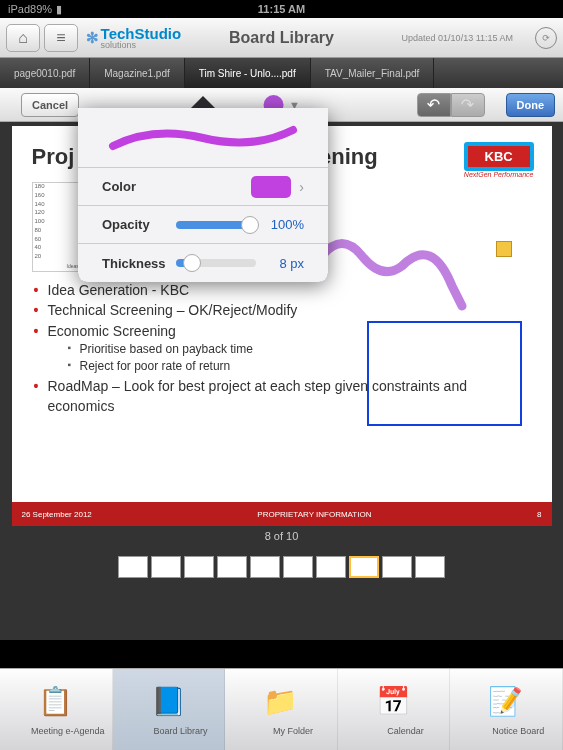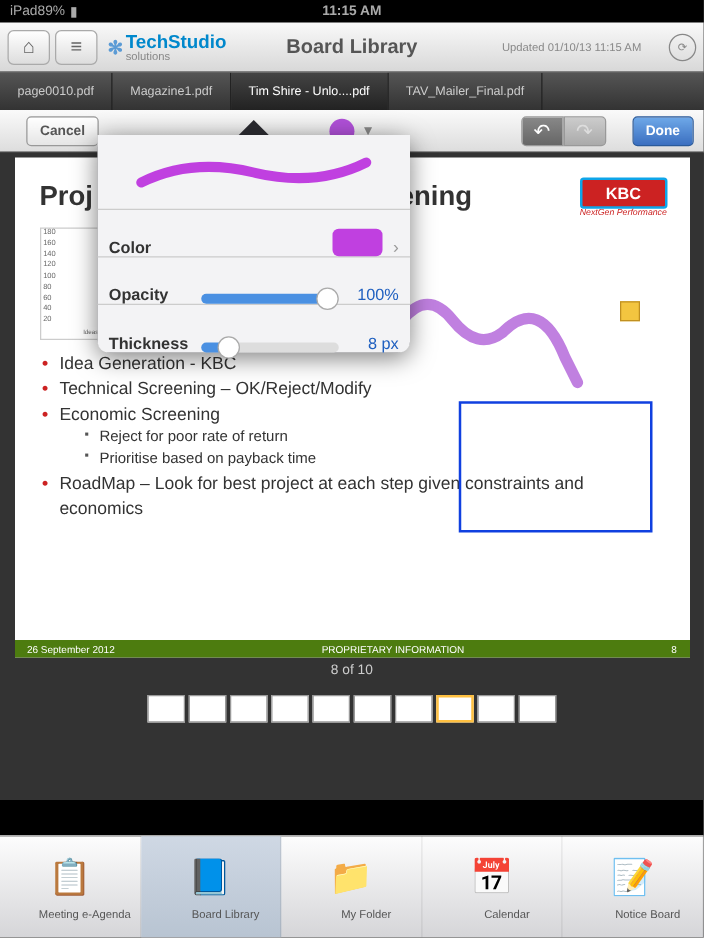--- a/index.html
+++ b/index.html
@@ -29,45 +29,45 @@
 .undo-group { display: flex; margin-left: auto; margin-right: 8px; }
 .undo-btn { width: 34px; height: 24px; border: 1px solid #999; background: linear-gradient(#888,#666); color: #fff; display: flex; align-items: center; justify-content: center; }
 .undo-btn:first-child { border-radius: 4px 0 0 4px; }
 .undo-btn:last-child { border-radius: 0 4px 4px 0; background: linear-gradient(#ccc,#aaa); color: #ddd; }
 .done-btn { background: linear-gradient(#6ea8e8,#3b6fc0); color: #fff; border-color: #2a5a9a; }
 
 .doc-area { position: relative; height: 518px; background: #333; display: flex; flex-direction: column; align-items: center; }
 .slide { width: 540px; height: 400px; background: #fff; margin-top: 4px; position: relative; padding: 18px 20px; }
 .slide h1 { font-size: 22px; color: #333; margin-bottom: 12px; }
 .kbc-logo { position: absolute; top: 16px; right: 18px; text-align: center; }
-.kbc-box { background: #c22; color: #fff; font-weight: bold; padding: 3px 8px; border-radius: 3px; font-size: 13px; border: 2px solid #0ea5e9; }
+.kbc-box { background: #c22; color: #fff; font-weight: bold; padding: 3px 8px; border-radius: 3px; font-size: 13px; border: 4px solid #0ea5e9; }
 .kbc-tag { font-size: 7px; color: #c22; font-style: italic; }
 .chart-ph { width: 230px; height: 90px; border: 1px solid #ccc; position: relative; margin-bottom: 8px; }
 .chart-y { position: absolute; left: 2px; top: 0; bottom: 12px; display: flex; flex-direction: column; justify-content: space-between; font-size: 6px; color: #666; }
 .chart-x { position: absolute; bottom: 2px; left: 20px; right: 2px; display: flex; justify-content: space-around; font-size: 5px; color: #666; }
 .bullets { font-size: 14px; color: #333; line-height: 1.45; }
 .bullets li { list-style: none; padding-left: 16px; position: relative; }
 .bullets > li::before { content: '•'; color: #c22; position: absolute; left: 2px; font-weight: bold; }
 .sub li::before { content: '▪'; color: #555; position: absolute; left: 2px; font-size: 10px; }
 .sub li { font-size: 12px; padding-left: 14px; margin-left: 18px; }
-.slide-footer { position: absolute; bottom: 0; left: 0; right: 0; height: 14px; background: #4d7c0f; color: #fff; font-size: 8px; display: flex; align-items: center; justify-content: space-between; padding: 0 10px; }
+.slide-footer { position: absolute; bottom: 0; left: 0; right: 0; height: 24px; background: #b91c1c; color: #fff; font-size: 8px; display: flex; align-items: center; justify-content: space-between; padding: 0 10px; }
 .purple-annot { position: absolute; top: 100px; right: 80px; }
 .blue-rect { position: absolute; top: 195px; right: 30px; width: 155px; height: 105px; border: 2.5px solid #1040e0; }
 .sticky { position: absolute; top: 115px; right: 40px; width: 16px; height: 16px; background: #f3c540; border: 1px solid #c09020; }
 .page-ind { color: #ccc; font-size: 11px; margin-top: 4px; }
 .thumbs { display: flex; gap: 3px; margin-top: 14px; }
 .thumb { width: 30px; height: 22px; background: #fff; border: 1px solid #999; }
 .thumb.sel { border: 2px solid #ffc040; }
 
 .popover { position: absolute; top: 108px; left: 78px; width: 250px; background: rgba(30,30,35,0.95); border-radius: 10px; box-shadow: 0 4px 20px rgba(0,0,0,0.5); overflow: visible; z-index: 50; }
 .popover::before { content:''; position: absolute; top: -12px; left: 50%; margin-left: -12px; border: 12px solid transparent; border-bottom-color: rgba(30,30,35,0.95); border-top: none; }
 .pop-title { text-align: center; color: #fff; font-size: 14px; font-weight: bold; padding: 8px 0; }
 .pop-body { background: #f3f3f5; border-radius: 0 0 9px 9px; padding: 0; }
 .preview { height: 60px; display: flex; align-items: center; justify-content: center; border-bottom: 1px solid #ccc; }
-.row { height: 38px; display: flex; align-items: flex-end; padding: 0 9px; border-bottom: 1px solid #ccc; font-size: 13px; color: #333; }
+.row { height: 38px; display: flex; align-items: center; padding: 0 24px; border-bottom: 1px solid #ccc; font-size: 13px; color: #333; }
 .row:last-child { border-bottom: none; }
 .row label { font-weight: bold; flex: 0 0 66px; }
 .swatch { width: 40px; height: 22px; background: #c040e0; border-radius: 5px; margin-left: auto; }
 .disclosure { color: #999; margin-left: 8px; font-size: 14px; }
 .slider-track { flex: 1; height: 8px; background: linear-gradient(90deg, #4a90e2 var(--p), #ddd var(--p)); border-radius: 4px; position: relative; margin: 0 8px; }
 .slider-thumb { position: absolute; top: -5px; left: var(--p); width: 18px; height: 18px; background: #fff; border: 1px solid #aaa; border-radius: 50%; margin-left: -9px; }
 .val { width: 40px; text-align: right; color: #2060c0; font-size: 13px; }
 
 .bottom-tabs { position: absolute; bottom: 0; left: 0; right: 0; height: 82px; background: linear-gradient(#fdfdfd,#d5d5d8); border-top: 1px solid #aaa; display: flex; }
 .btab { flex: 1; display: flex; flex-direction: column; align-items: center; justify-content: center; gap: 6px; border-right: 1px solid rgba(0,0,0,0.08); cursor: pointer; }
@@ -161,22 +161,22 @@
           <span>RM short list</span>
           <span>Roadmap</span>
       </div>
     </div>
     <ul class="bullets">
       <li>Idea Generation - KBC</li>
       <li>Technical Screening – OK/Reject/Modify</li>
       <li>
         <span>Economic Screening</span>
         <ul class="bullets sub">
+          <li>Prioritise based on payback time</li>
           <li>Reject for poor rate of return</li>
-          <li>Prioritise based on payback time</li>
         </ul>
       </li>
       <li>RoadMap – Look for best project at each step given constraints and economics</li>
     </ul>
     <svg class="purple-annot" width="160" height="90">
         <path d="M10 30 Q 30 5 50 30 T 90 40 Q 120 10 140 60 L 150 80" stroke="#c080e0" stroke-width="9" fill="none" stroke-linecap="round"></path>
       </svg>
     <div class="blue-rect"></div>
     <div class="sticky"></div>
     <div class="slide-footer">

